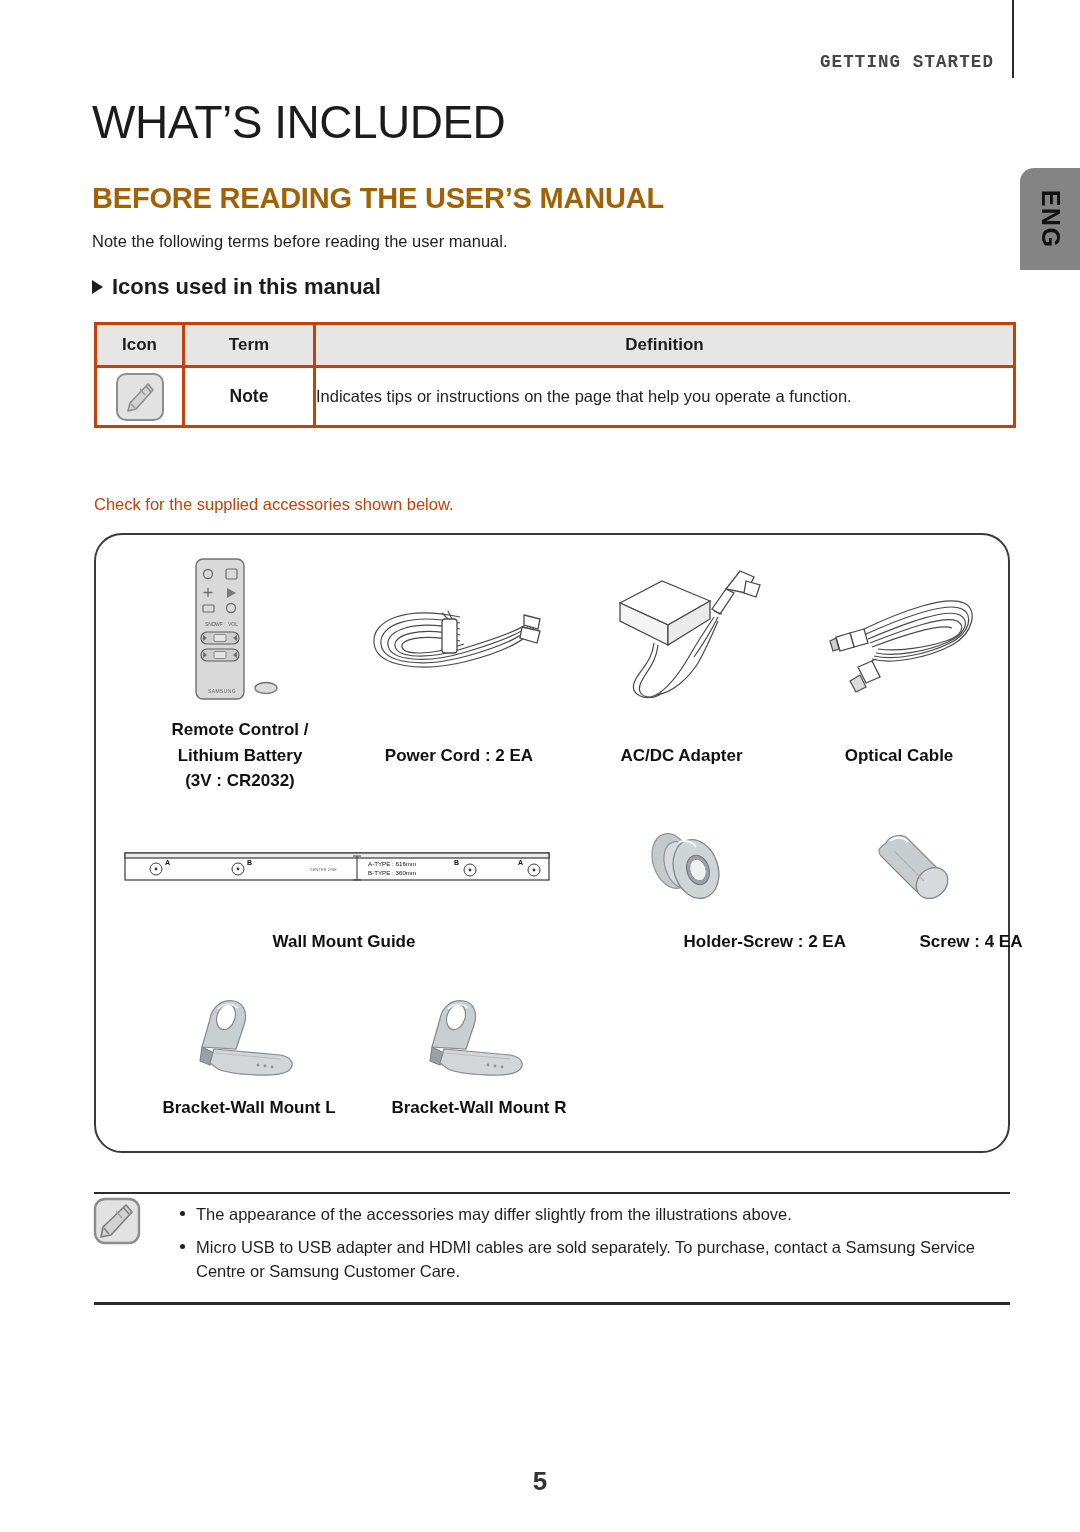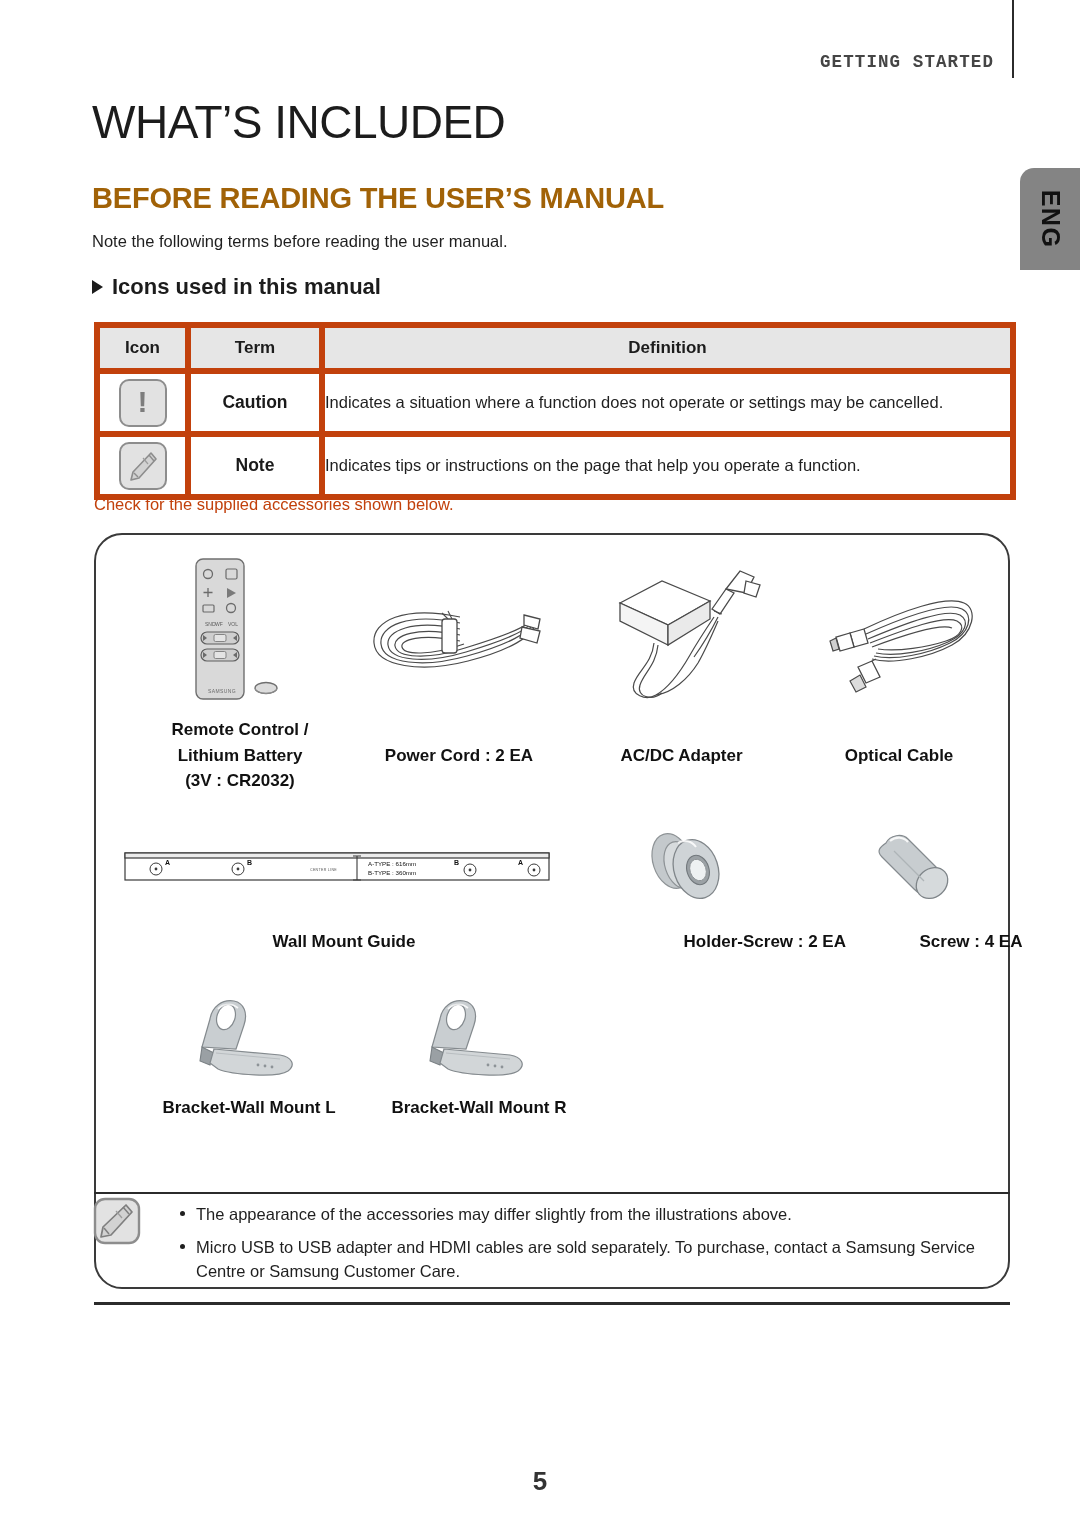--- a/index.html
+++ b/index.html
@@ -108,21 +108,21 @@
   
   .icon-table {
     position: absolute;
     top: 322px;
     left: 94px;
     width: 922px;
     border-collapse: collapse;
     table-layout: fixed;
   }
   .icon-table td, .icon-table th {
-    border: 6px solid #c2410c;
+    border: 3px solid #c2410c;
     padding: 0;
   }
   .icon-table thead th {
     background: #e6e6e6;
     height: 40px;
     font-size: 17px;
     font-weight: bold;
     color: #1c1c1c;
   }
   .col-icon { width: 85px; }
@@ -174,21 +174,21 @@
     font-size: 16.5px;
     color: #c2410c;
   }
 
   
   .acc-box {
     position: absolute;
     top: 533px;
     left: 94px;
     width: 916px;
-    height: 756px;
+    height: 620px;
     border: 2px solid #3a3a3a;
     border-radius: 28px;
     box-sizing: border-box;
   }
   .acc-label {
     position: absolute;
     text-align: center;
     font-size: 17px;
     font-weight: bold;
     color: #111;
@@ -276,27 +276,20 @@
 
 <table class="icon-table">
   <thead>
     <tr>
       <th class="col-icon">Icon</th>
       <th class="col-term">Term</th>
       <th>Definition</th>
     </tr>
   </thead>
   <tbody>
-    <tr>
-      <td class="cell-icon">
-        <span class="ic ic-caution"></span>
-      </td>
-      <td class="cell-term">Caution</td>
-      <td class="cell-def">Indicates a situation where a function does not operate or settings may be cancelled.</td>
-    </tr>
     <tr>
       <td class="cell-icon">
         <span class="ic ic-note">
           <svg width="36" height="36" viewBox="0 0 36 36" aria-hidden="true">
             <path d="M26 5 L31 11 L14 30 L6 32 L8 24 Z" fill="#d2d2d2" stroke="#8d8d8d" stroke-width="1.6" stroke-linejoin="round"></path>
             <path d="M24 7 L29 13" stroke="#8d8d8d" stroke-width="1.4"></path>
             <path d="M9 25 L13 29" stroke="#8d8d8d" stroke-width="1.4"></path>
             <path d="M18 10 L23 16" stroke="#9c9c9c" stroke-width="1.2"></path>
           </svg>
         </span>

